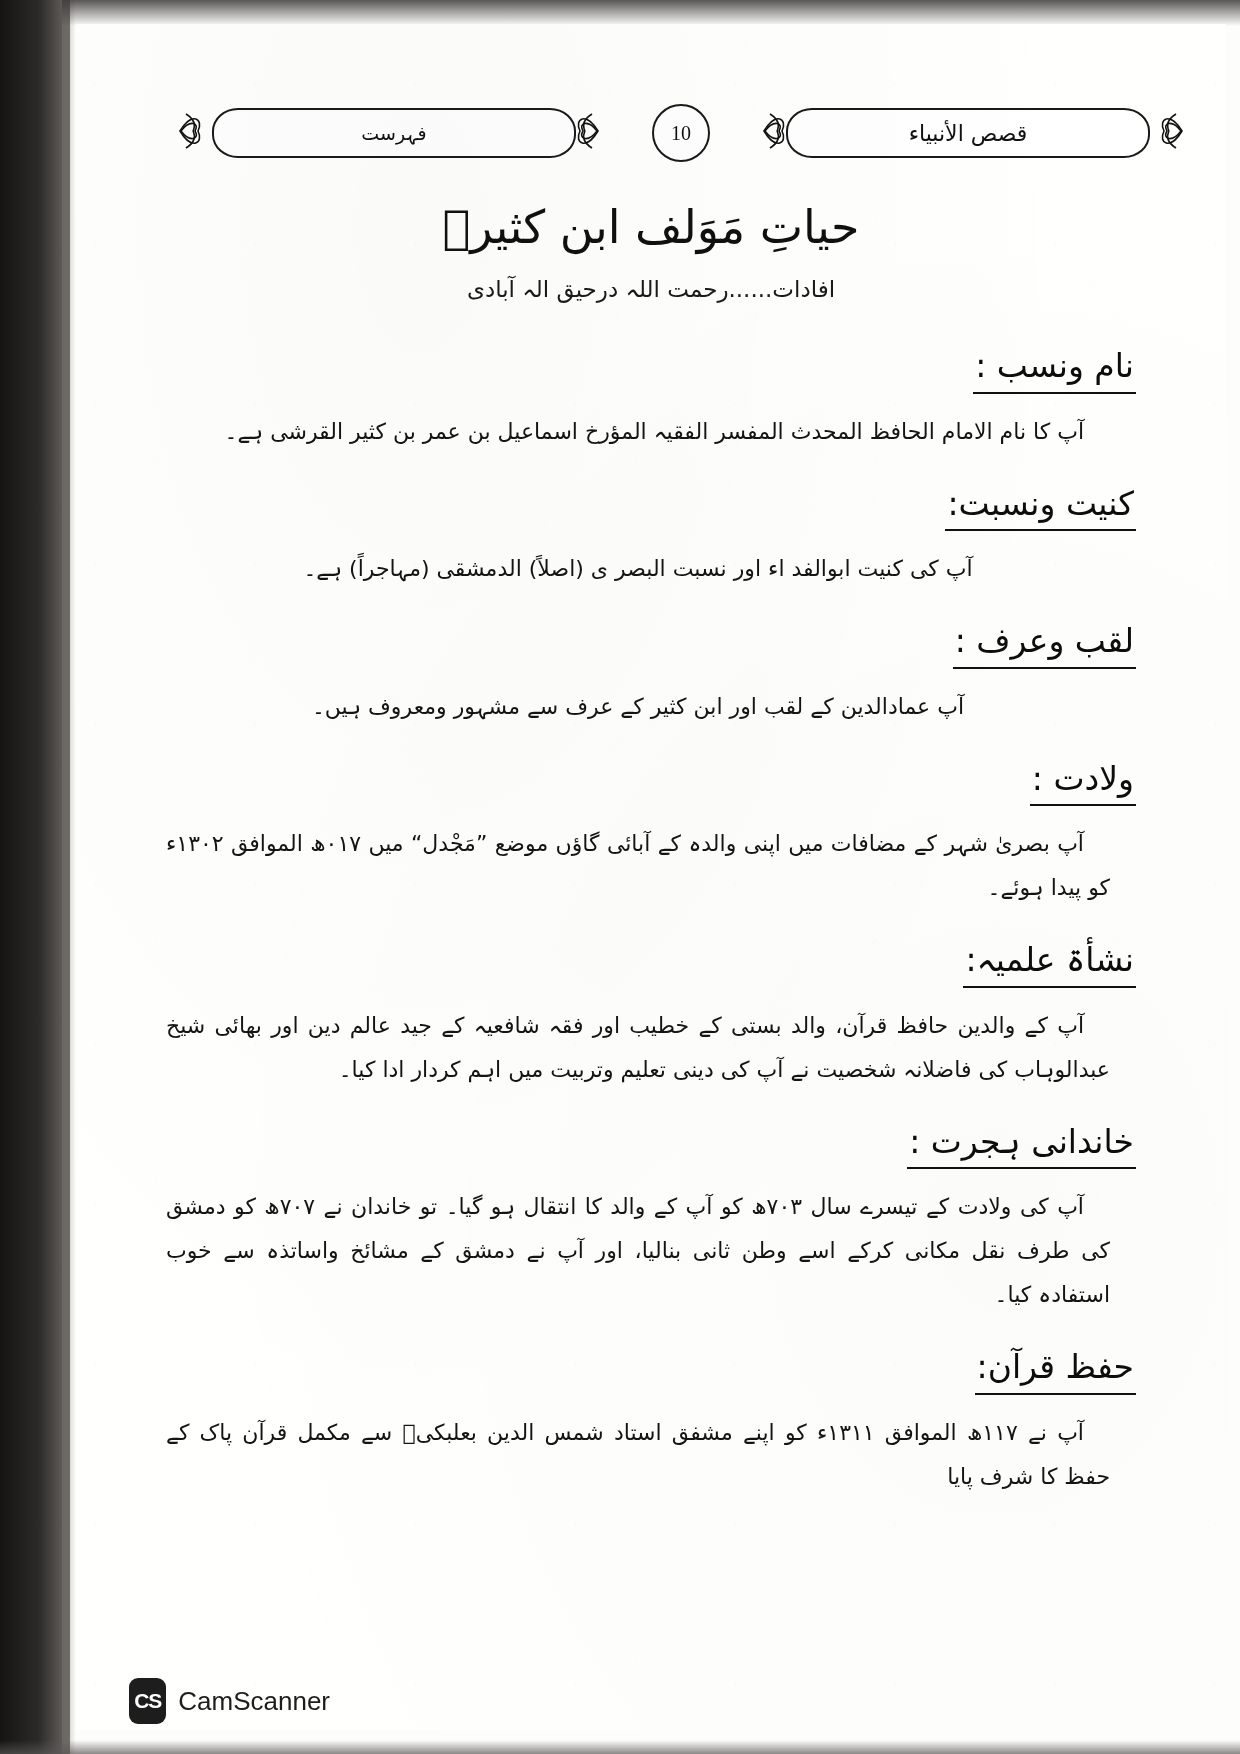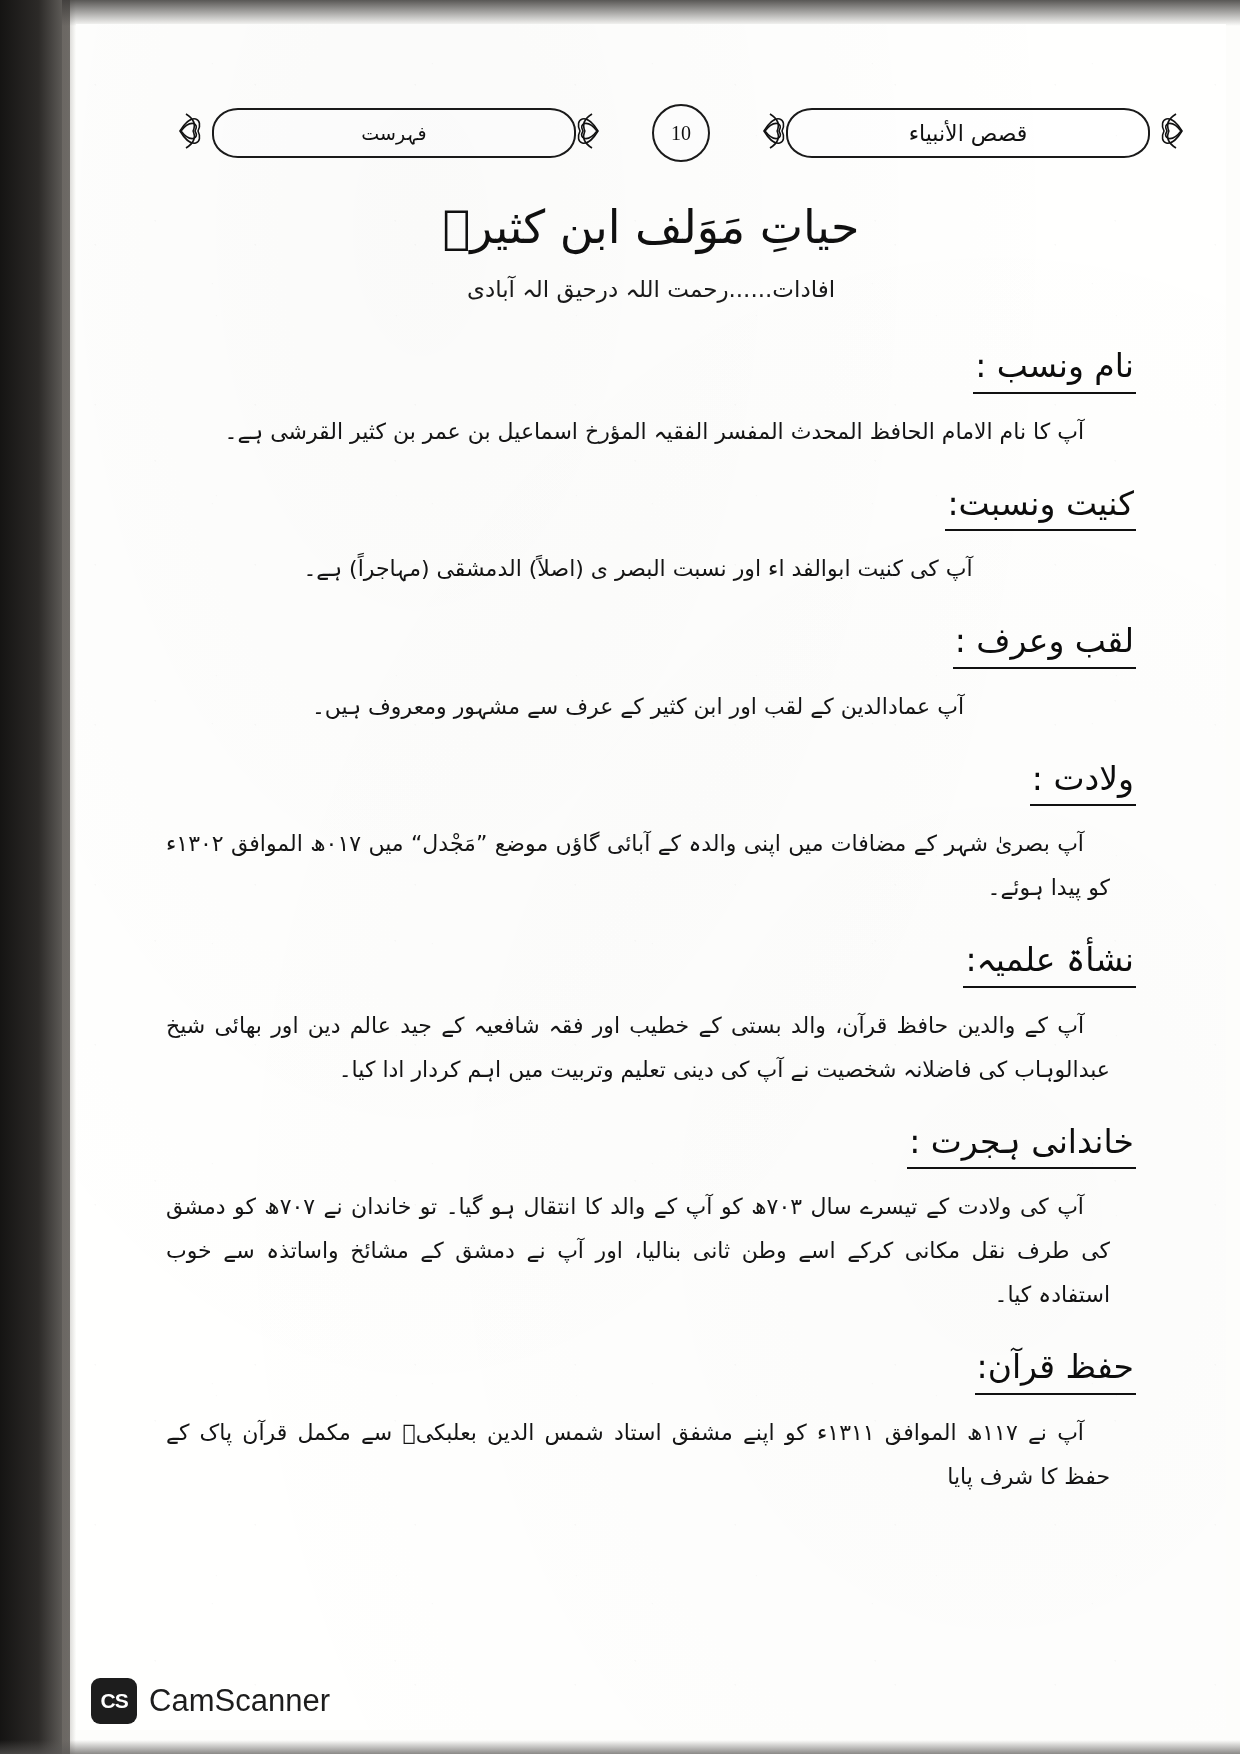--- a/index.html
+++ b/index.html
@@ -172,35 +172,35 @@
   .cs {
     position: absolute;
     right: 910px;
     bottom: 30px;
     display: flex;
     align-items: center;
     gap: 12px;
     direction: ltr;
   }
   .cs-badge {
-    width: 46px; height: 46px;
+    width: 37px; height: 46px;
     background: #1d1d1d;
     border-radius: 9px;
     color: #fff;
     font-family: "Liberation Sans", sans-serif;
     font-weight: bold;
     font-size: 21px;
     display: flex;
     align-items: center;
     justify-content: center;
     letter-spacing: -1px;
   }
   .cs-label {
     font-family: "Liberation Sans", sans-serif;
-    font-size: 31px;
+    font-size: 26px;
     color: #1d1d1d;
   }
   
   .speckle {
     position: absolute;
     inset: 0;
     pointer-events: none;
     opacity: .5;
     background-image:
       radial-gradient(circle at 12% 38%, rgba(0,0,0,.06) 0.6px, transparent 1px),

